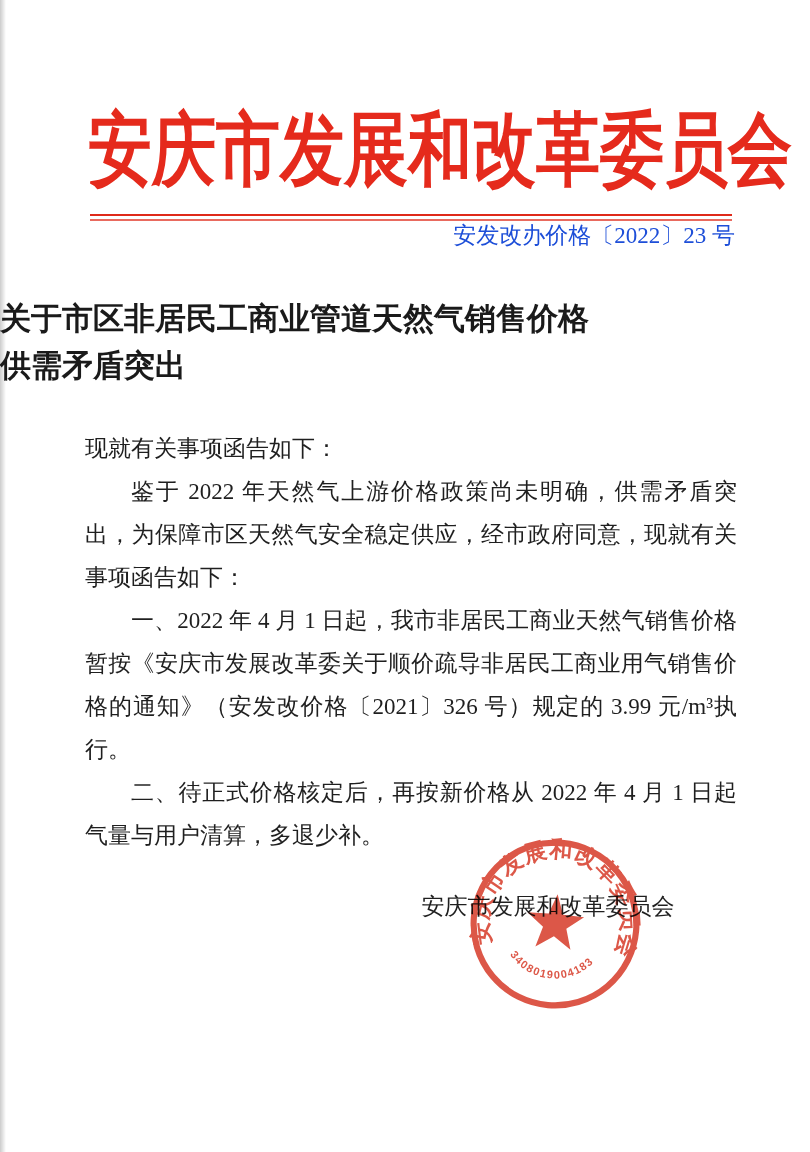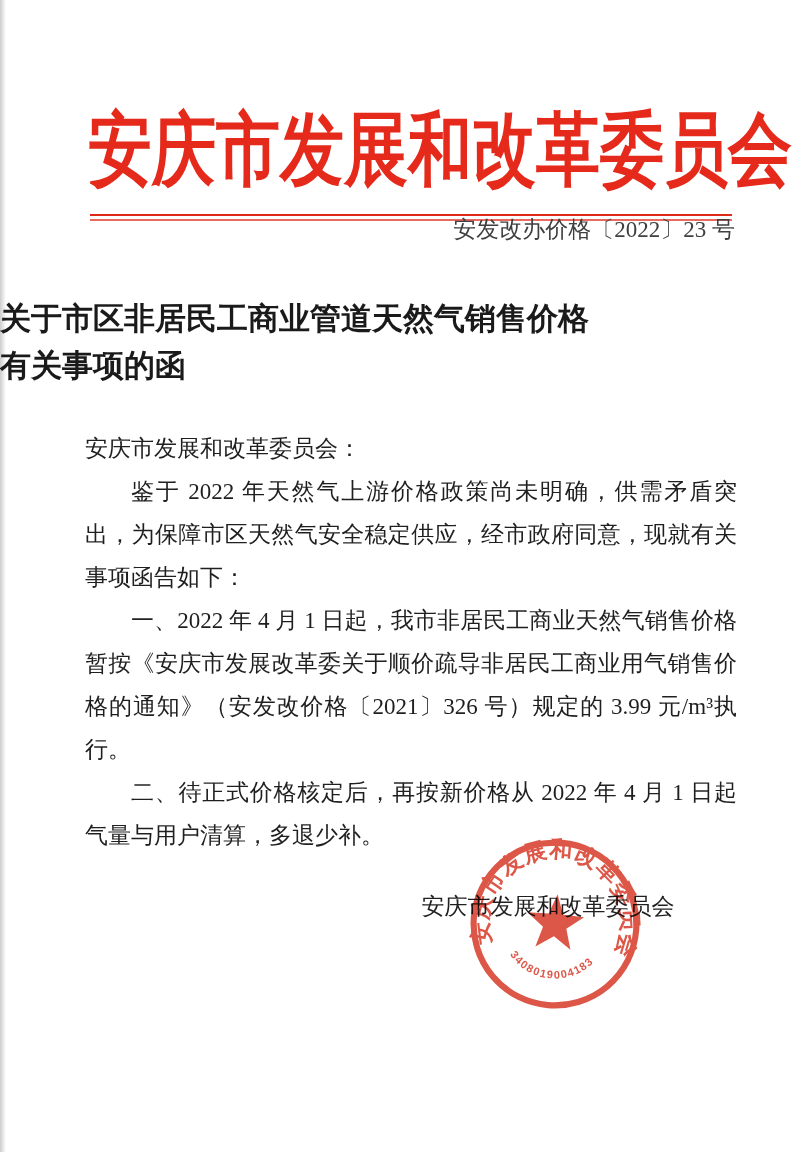--- a/index.html
+++ b/index.html
@@ -41,24 +41,24 @@
   .red-rule {
     position: absolute;
     top: 214px; left: 90px;
     width: 642px;
     height: 3px;
     border-top: 2px solid #df2a1a;
     border-bottom: 2px solid #e96a5e;
   }
   .doc-number {
     position: absolute;
-    top: 214px; right: 73px;
+    top: 220px; right: 73px;
     font-size: 23px;
     line-height: 32px;
-    color: #404040;
+    color: #1d4ed8;
   }
   .doc-title {
     position: absolute;
     top: 295px; left: 0; right: 0;
     text-align: left;
     font-family: "Liberation Sans", sans-serif;
     font-weight: bold;
     font-size: 31px;
     line-height: 47px;
     color: #1a1a1a;
@@ -118,25 +118,25 @@
   <div class="letterhead">
     <span class="letterhead-text">安庆市发展和改革委员会</span>
   </div>
 
   <div class="red-rule"></div>
 
   <div class="doc-number">安发改办价格〔2022〕23 号</div>
 
   <div class="doc-title">
     <div>关于市区非居民工商业管道天然气销售价格</div>
-    <div>有关事项的函</div>
+    <div>供需矛盾突出</div>
   </div>
 
   <div class="body-text">
-    <p class="recipient">安庆市发展和改革委员会：</p>
+    <p class="recipient">现就有关事项函告如下：</p>
     <p class="para">鉴于 2022 年天然气上游价格政策尚未明确，供需矛盾突出，为保障市区天然气安全稳定供应，经市政府同意，现就有关事项函告如下：</p>
     <p class="para">一、2022 年 4 月 1 日起，我市非居民工商业天然气销售价格暂按《安庆市发展改革委关于顺价疏导非居民工商业用气销售价格的通知》（安发改价格〔2021〕326 号）规定的 3.99 元/m³执行。</p>
     <p class="para">二、待正式价格核定后，再按新价格从 2022 年 4 月 1 日起气量与用户清算，多退少补。</p>
   </div>
 
   <div class="signature">
     <div class="sig-org">安庆市发展和改革委员会</div>
   </div>
 
   <svg class="seal" viewBox="0 0 200 200" xmlns="http://www.w3.org/2000/svg">

